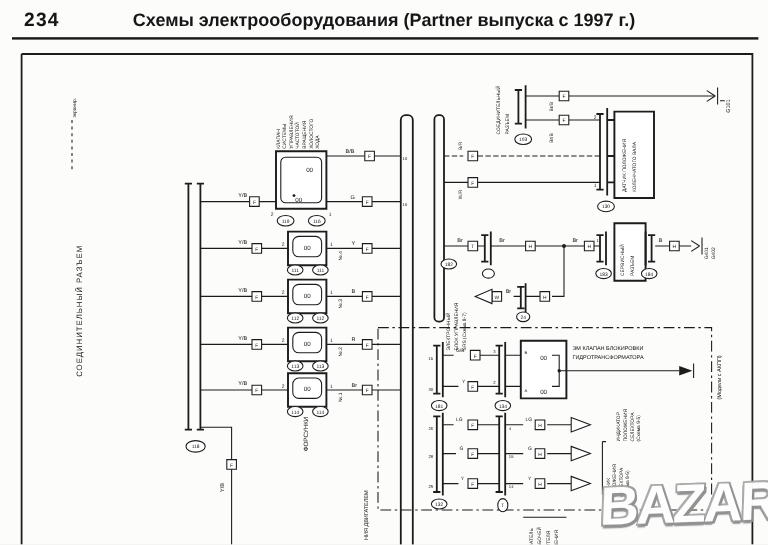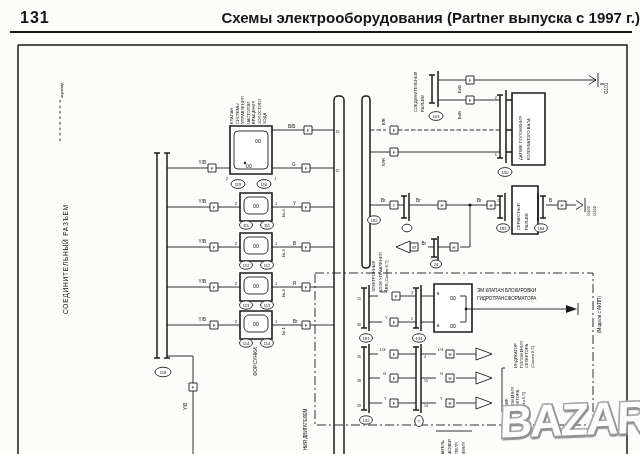--- a/index.html
+++ b/index.html
@@ -1,19 +1,19 @@
 <!DOCTYPE html>
 <html><head>
 <meta charset="utf-8">
 <style>
   html,body{margin:0;padding:0;background:#e8e8e8;}
   .page{position:relative;width:640px;height:454px;background:#fcfcfb;overflow:hidden;
         font-family:"Liberation Sans",sans-serif;color:#161616;}
   .hdr-num{position:absolute;left:20px;top:9px;font-size:16px;font-weight:bold;letter-spacing:1px;}
-  .hdr-title{position:absolute;left:0;top:9px;width:100%;text-align:right;font-size:15px;font-weight:bold;}
+  .hdr-title{position:absolute;left:0;top:9px;width:100%;text-align:center;font-size:15px;font-weight:bold;}
   .hdr-rule{position:absolute;left:10px;top:31px;width:622px;height:2px;background:#181818;}
   svg{position:absolute;left:0;top:0;}
   svg *{vector-effect:non-scaling-stroke;}
   .w{stroke:#1c1c1c;stroke-width:.9;fill:none;}
   .w2{stroke:#1c1c1c;stroke-width:1.5;fill:none;}
   .bx{stroke:#1c1c1c;stroke-width:.9;fill:#fff;}
   .cmp{stroke:#1c1c1c;stroke-width:1.6;fill:#fff;}
   text{fill:#141414;font-family:"Liberation Sans",sans-serif;}
   .t35{font-size:3.5px;}.t4{font-size:4.1px;}.t45{font-size:4.6px;}.t5{font-size:5.2px;}
   .t6{font-size:6.5px;letter-spacing:.8px;}
@@ -21,21 +21,21 @@
   .wm{position:absolute;left:500px;top:394px;font-size:45px;font-weight:800;color:#ffffff;
       letter-spacing:-2px;transform:rotate(-2deg) skewX(-4deg);opacity:.97;
       text-shadow:2px 2px 0 #8f8f8f,-1.5px -1.5px 0 #a9a9a9,1.5px -1.5px 0 #9b9b9b,
                   -1.5px 1.5px 0 #9b9b9b,0 3px 1px #8f8f8f;}
 </style>
 </head>
 <body>
 
 <div class="page">
 
-  <div class="hdr-num">131</div>
+  <div class="hdr-num">234</div>
   <div class="hdr-title">Схемы электрооборудования (Partner выпуска с 1997 г.)</div>
   <div class="hdr-rule"></div>
 
   <svg width="640" height="454" viewBox="0 0 640 454">
 
     <path class="w2" d="M18,45 H627 V454 M18,45 V454"></path>
 
     <g>
       <line class="w" x1="60" y1="100" x2="60" y2="142" stroke-dasharray="2.5 3"></line>
       <text class="t4" transform="rotate(-90 63 98)" x="63" y="98">экранир.</text>

